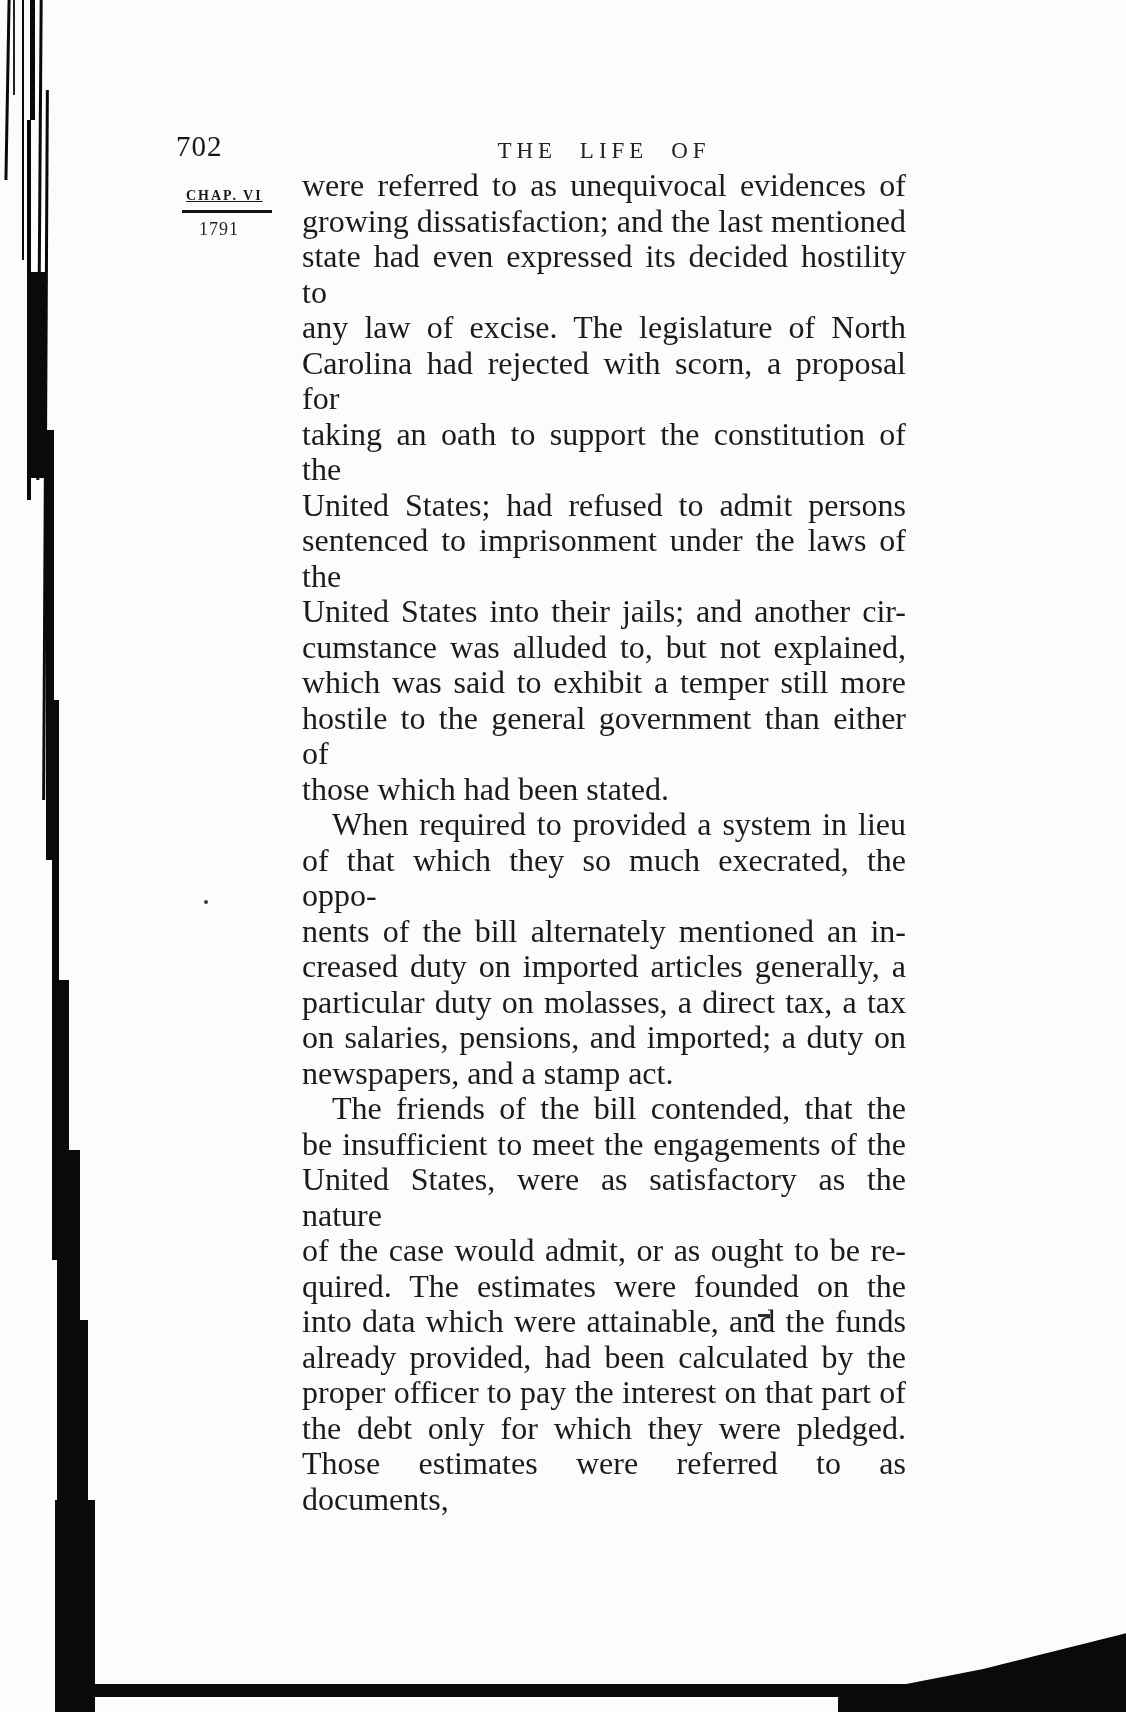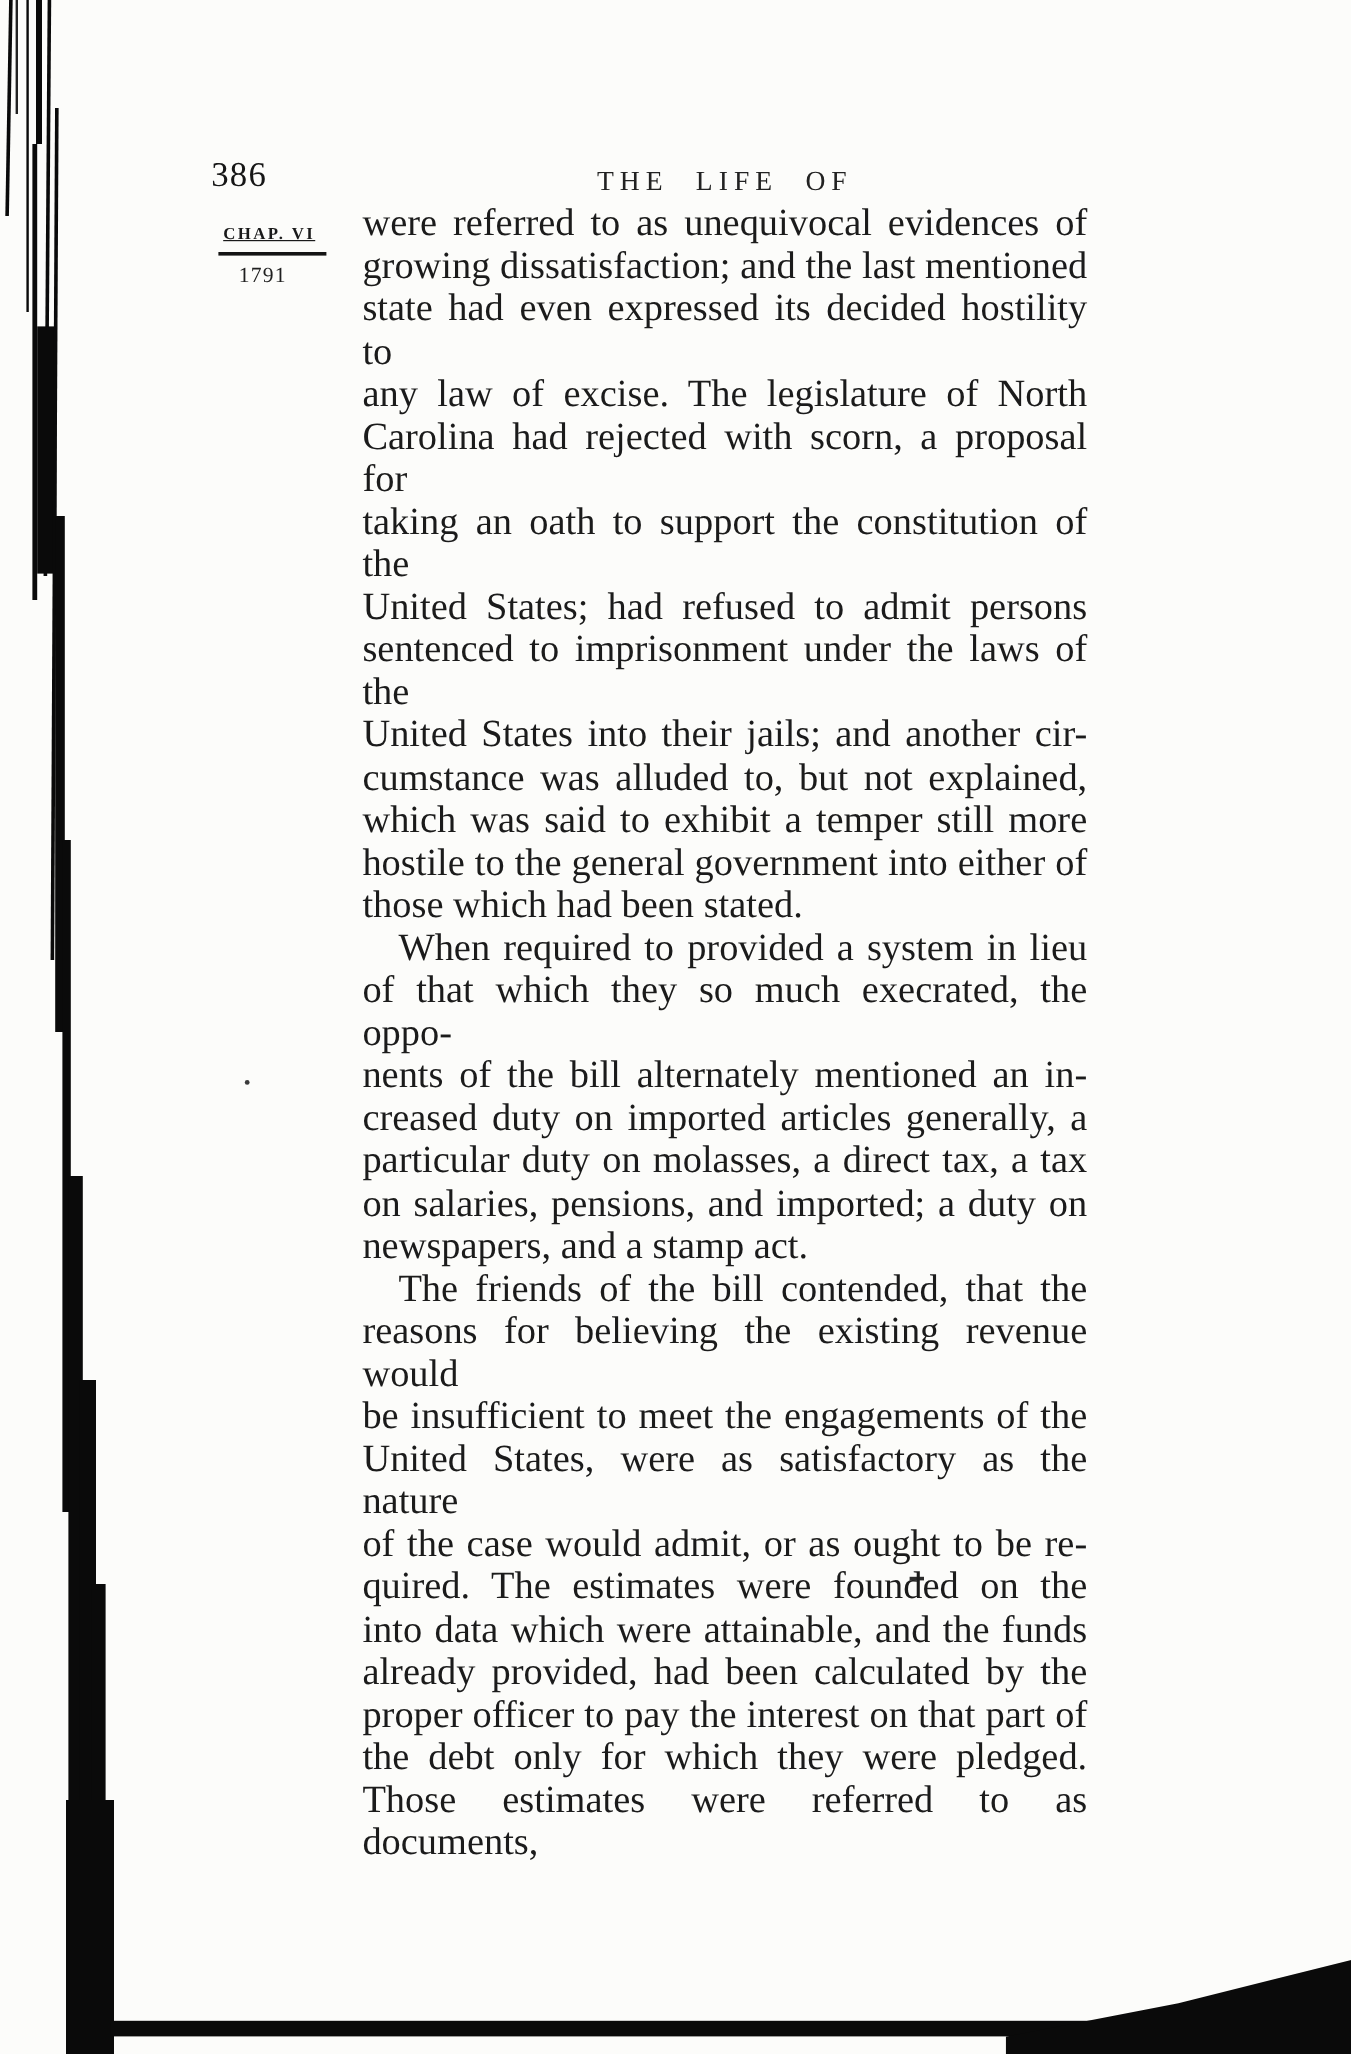--- a/index.html
+++ b/index.html
@@ -135,50 +135,49 @@
   <div class="artifact streak-j"></div>
   <div class="artifact streak-k"></div>
   <div class="artifact streak-l"></div>
   <div class="artifact blotch-b"></div>
   <div class="artifact bottom-bar"></div>
   <div class="artifact bottom-wedge"></div>
   <div class="artifact stray-dash"></div>
   <div class="artifact stray-dot"></div>
 </div>
 
-<div class="page-number">386</div>
+<div class="page-number">702</div>
 <div class="running-header">THE LIFE OF</div>
 
 <div class="chapter-label">CHAP. VI</div>
 <div class="chapter-rule"></div>
 <div class="margin-year">1791</div>
 
 <div class="body-text">
     <div class="line">were referred to as unequivocal evidences of</div>
     <div class="line">growing dissatisfaction; and the last mentioned</div>
     <div class="line">state had even expressed its decided hostility to</div>
     <div class="line">any law of excise.  The legislature of North</div>
     <div class="line">Carolina had rejected with scorn, a proposal for</div>
     <div class="line">taking an oath to support the constitution of the</div>
     <div class="line">United States; had refused to admit persons</div>
     <div class="line">sentenced to imprisonment under the laws of the</div>
     <div class="line">United States into their jails; and another cir-</div>
     <div class="line">cumstance was alluded to, but not explained,</div>
     <div class="line">which was said to exhibit a temper still more</div>
-    <div class="line">hostile to the general government into either of</div>
+    <div class="line">hostile to the general government than either of</div>
     <div class="line last">those which had been stated.</div>
     <div class="line indent">When required to provided a system in lieu</div>
     <div class="line">of that which they so much execrated, the oppo-</div>
     <div class="line">nents of the bill alternately mentioned an in-</div>
     <div class="line">creased duty on imported articles generally, a</div>
     <div class="line">particular duty on molasses, a direct tax, a tax</div>
     <div class="line">on salaries, pensions, and imported; a duty on</div>
     <div class="line last">newspapers, and a stamp act.</div>
     <div class="line indent">The friends of the bill contended, that the</div>
-    <div class="line">reasons for believing the existing revenue would</div>
     <div class="line">be insufficient to meet the engagements of the</div>
     <div class="line">United States, were as satisfactory as the nature</div>
     <div class="line">of the case would admit, or as ought to be re-</div>
     <div class="line">quired.  The estimates were founded on the</div>
     <div class="line">into data which were attainable, and the funds</div>
     <div class="line">already provided, had been calculated by the</div>
     <div class="line">proper officer to pay the interest on that part of</div>
     <div class="line">the debt only for which they were pledged.</div>
     <div class="line">Those estimates were referred to as documents,</div>
   </div>

